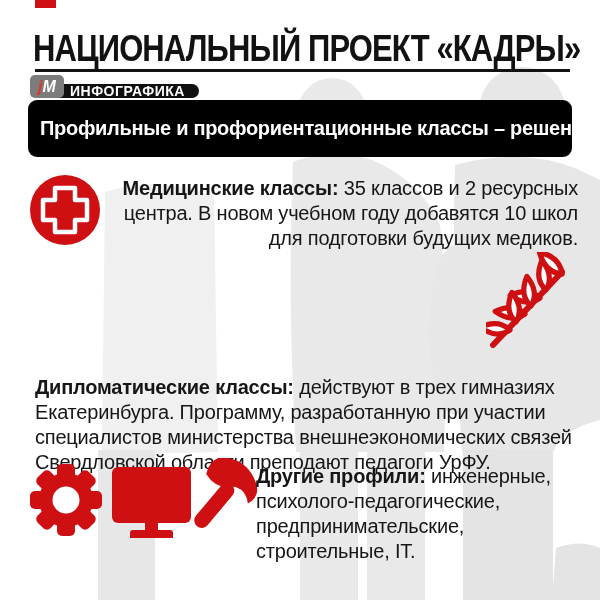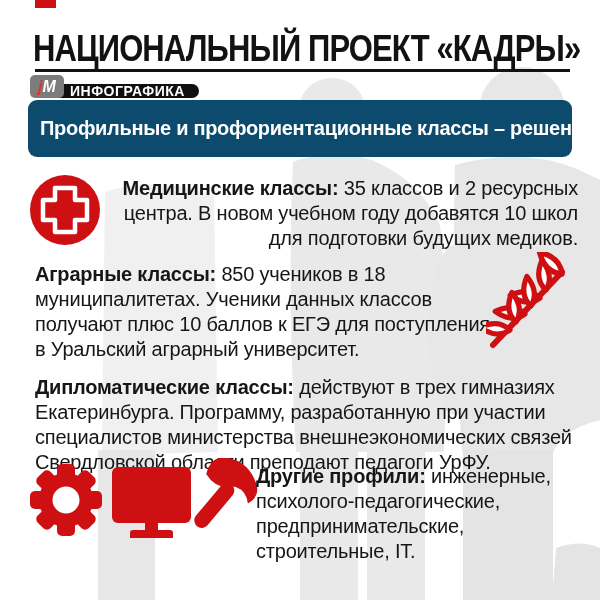--- a/index.html
+++ b/index.html
@@ -28,21 +28,21 @@
   .jm-logo {
     position:relative; z-index:2; width:34px; height:23px; background:#7C7C7C; border-radius:5px;
     display:flex; align-items:center; justify-content:center;
     font-weight:700; font-style:italic; font-size:16px; line-height:1;
   }
   .jm-logo .lj { color:#E0342A; }
   .jm-logo .lm { color:#fff; }
 
   .banner {
     position:absolute; left:28px; top:100px; width:544px; height:57px; z-index:2;
-    background:#0c4a6e; border-radius:9px; color:#fff; font-weight:700;
+    background:#000000; border-radius:9px; color:#fff; font-weight:700;
     font-size:20px; line-height:23px; letter-spacing:-0.3px;
     padding:14px 12px; display:flex; flex-direction:column; justify-content:center;
   }
   .banner div { white-space:nowrap; }
 
   .body-text { position:absolute; z-index:2; font-size:20px; line-height:25px; color:#161616; letter-spacing:-0.2px; }
   .body-text b { font-weight:700; }
   .txt-medical    { left:116px; top:176px; width:462px;text-align:right; }
   .txt-agrarian   { left:35px;  top:262px; width:470px; }
   .txt-diplomatic { left:35px;  top:363px; width:545px;margin-top:12px; }
@@ -95,23 +95,20 @@
   </div>
 
   <svg class="icon icon-medical" width="70" height="70" viewBox="0 0 70 70">
     <circle cx="35" cy="35" r="35" fill="#CE1013"></circle>
     <path d="M25,13 h20 v12 h12 v20 h-12 v12 h-20 v-12 h-12 v-20 h12 z" fill="#CE1013" stroke="#ffffff" stroke-width="4.5" stroke-linejoin="round"></path>
   </svg>
   <p class="body-text txt-medical">
     <b>Медицинские классы:</b><span> 35 классов и 2 ресурсных центра. В новом учебном году добавятся 10 школ для подготовки будущих медиков.</span>
   </p>
 
-  <p class="body-text txt-agrarian">
-    <b>Аграрные классы:</b><span> 850 учеников в 18 муниципалитетах. Ученики данных классов получают плюс 10 баллов к ЕГЭ для поступления в Уральский аграрный университет.</span>
-  </p>
   <svg class="icon icon-wheat" width="96" height="98" viewBox="0 0 96 98">
     <defs>
       <path id="leaf" d="M0,0 Q-9,-11 0,-26 Q9,-11 0,0 Z" fill="#ffffff" stroke="#CE1013" stroke-width="4.5" stroke-linejoin="round"></path>
     </defs>
     <path d="M7,93 L76,20" stroke="#CE1013" stroke-width="6" stroke-linecap="round" fill="none"></path>
     <use href="#leaf" transform="translate(24,78) rotate(-85) scale(1.15)"></use>
     <use href="#leaf" transform="translate(39,62) rotate(-85) scale(1.15)"></use>
     <use href="#leaf" transform="translate(54,46) rotate(-85) scale(1.15)"></use>
     <use href="#leaf" transform="translate(30,70) rotate(-8) scale(1.15)"></use>
     <use href="#leaf" transform="translate(45,54) rotate(-8) scale(1.15)"></use>

